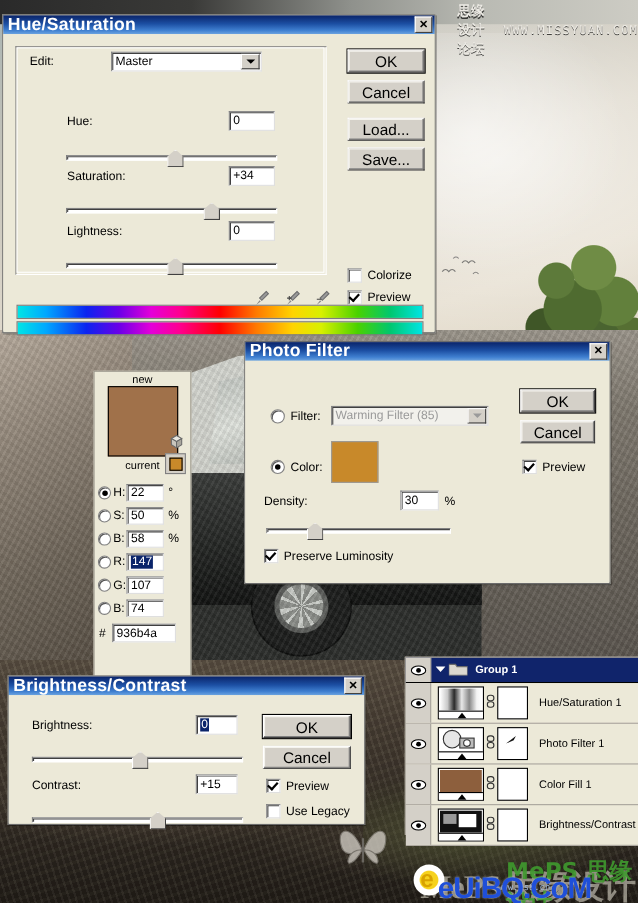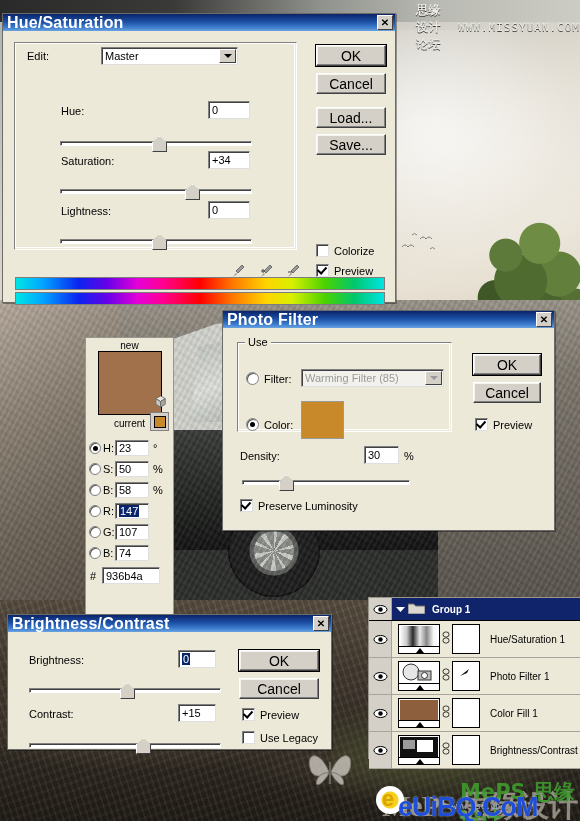--- a/index.html
+++ b/index.html
@@ -359,21 +359,21 @@
         <i style="background: rgb(200, 137, 42);"></i>
       </div>
 
     <div id="cpRows" style="margin-top:8px;">
         <div class="cp-row">
           <span class="rb on">
             <span class="dot"></span>
           </span>
           <span class="nm">H:</span>
           <span class="fld">
-            <span>23</span>
+            <span>22</span>
           </span>
           <span class="un">°</span>
         </div>
         <div class="cp-row">
           <span class="rb">
             <span class="dot"></span>
           </span>
           <span class="nm">S:</span>
           <span class="fld">
             <span>50</span>
@@ -430,23 +430,20 @@
     </div>
   </div>
 
   <div class="dlg" id="pfDlg">
     <div class="tb">
       <span class="t">Photo Filter</span>
       <span class="tb-x">✕</span>
     </div>
     <div class="body" style="height:201px;">
 
-      <div class="grp" style="left:14px;top:14px;width:215px;height:90px;">
-        <span class="grp-lbl">Use</span>
-      </div>
 
       <span class="rb" style="position:absolute;left:23px;top:44px;">
         <span class="dot"></span>
         <span>Filter:</span>
       </span>
       <div class="combo dis" style="left:78px;top:41px;width:143px;height:18px;">
         <span>Warming Filter (85)</span>
         <span class="arrow">
             <i></i>
           </span>

